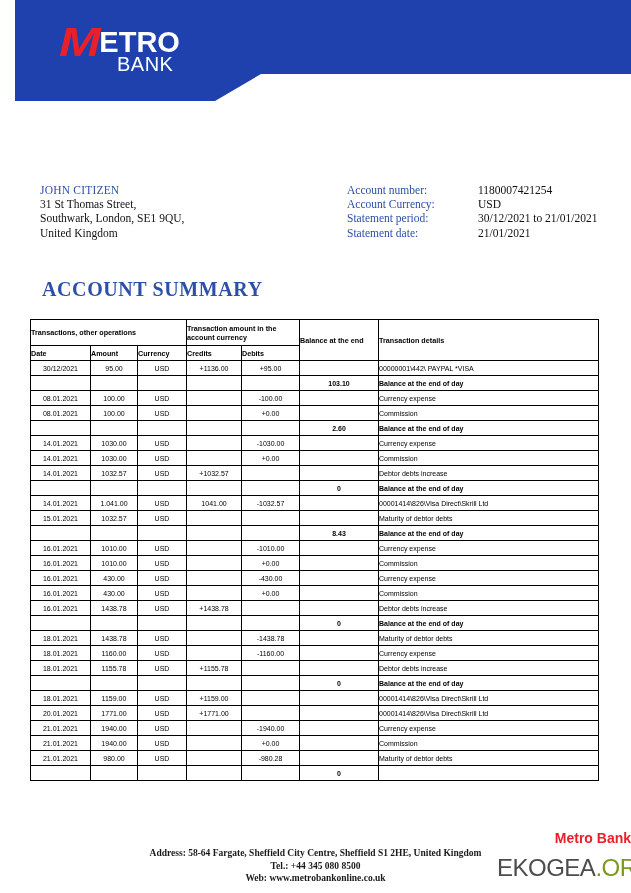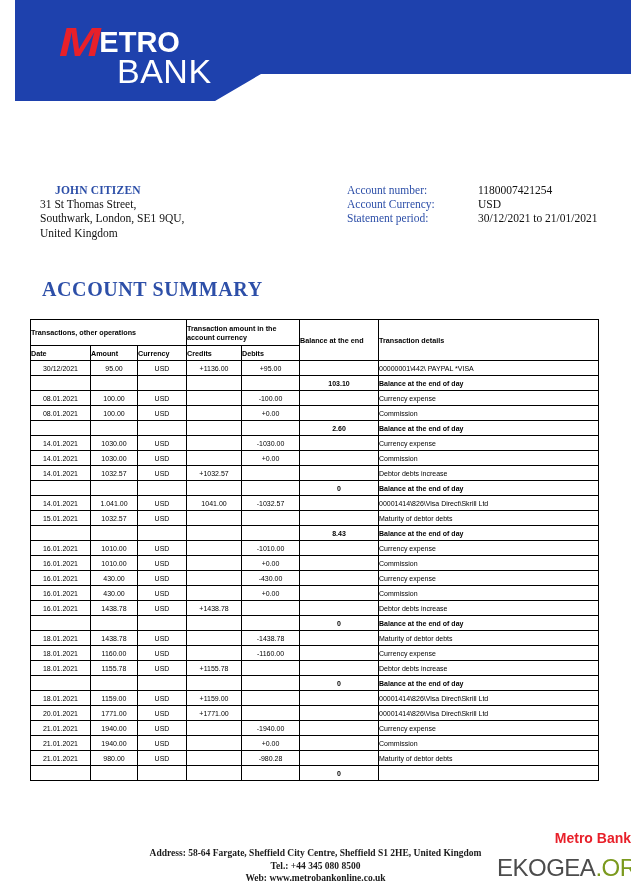--- a/index.html
+++ b/index.html
@@ -69,21 +69,21 @@
     position: relative;
     left: 9px;
     top: -4px;
   }
   .logo-bank {
     position: absolute;
     left: 58px;
     top: 32px;
     font-family: "Liberation Sans", sans-serif;
     font-weight: normal;
-    font-size: 34px;
+    font-size: 20px;
     color: #ffffff;
     letter-spacing: 0.5px;
     line-height: 1;
   }
 
   
   .info-area {
     position: absolute;
     left: 0;
     top: 183px;
@@ -94,23 +94,22 @@
     position: absolute;
     left: 40px;
     top: 0;
     font-family: "Liberation Serif", serif;
     font-size: 11.5px;
     color: #111111;
     line-height: 14.2px;
   }
   .customer-name {
     color: #2d4fa8;
-    font-weight: bold;
+    font-weight: normal;
     letter-spacing: 0.2px;
-    margin-left: 15px;
   }
   .account-block {
     position: absolute;
     left: 347px;
     top: 0;
     font-family: "Liberation Serif", serif;
     font-size: 11.5px;
     line-height: 14.2px;
   }
   .account-row {
@@ -242,20 +241,24 @@
       <span class="account-label">Account number:</span>
       <span class="account-value">1180007421254</span>
     </div>
     <div class="account-row">
       <span class="account-label">Account Currency:</span>
       <span class="account-value">USD</span>
     </div>
     <div class="account-row">
       <span class="account-label">Statement period:</span>
       <span class="account-value">30/12/2021 to 21/01/2021</span>
+    </div>
+    <div class="account-row">
+      <span class="account-label">Statement date:</span>
+      <span class="account-value">21/01/2021</span>
     </div>
   </div>
 </div>
 
 <div class="section-title">ACCOUNT SUMMARY</div>
 
 <div class="table-wrap">
   <table class="stmt">
     <colgroup>
       <col class="c-date">

